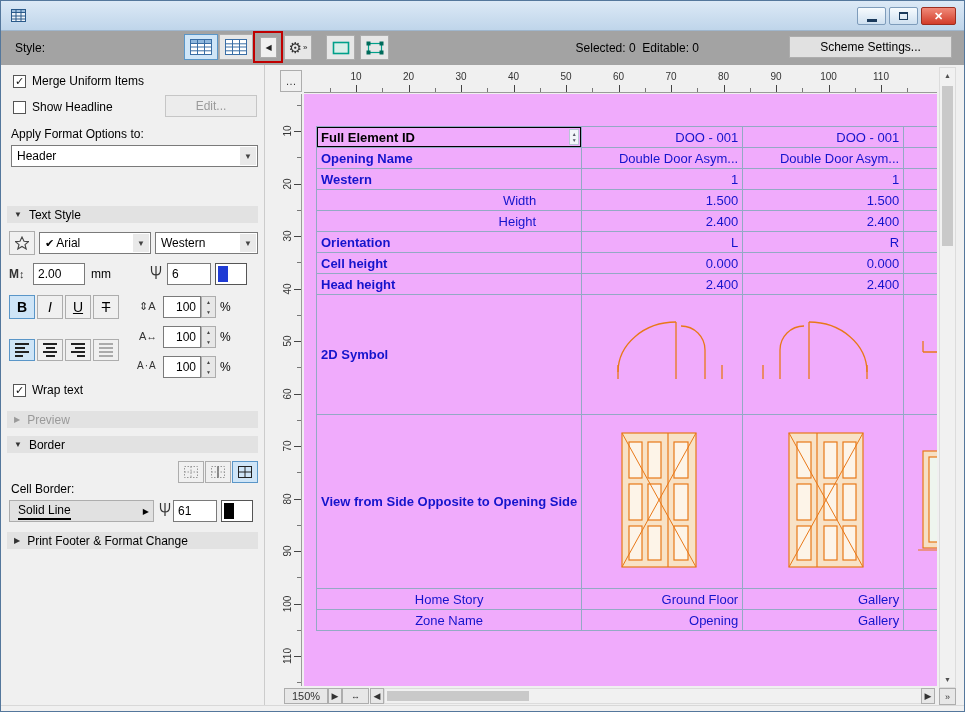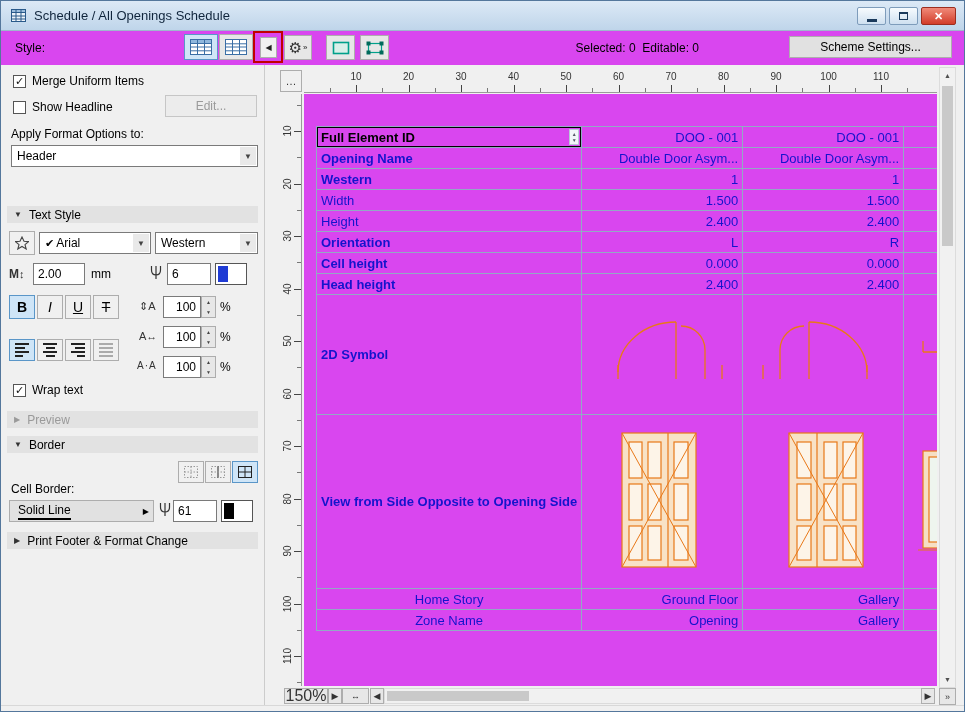--- a/index.html
+++ b/index.html
@@ -12,21 +12,21 @@
     display:flex; align-items:center; padding-left:10px; }
   .titlebar .ttl { font-size:13px; color:#10253c; margin-left:8px; }
   .winbtns { position:absolute; right:8px; top:6px; display:flex; gap:3px; }
   .wbtn { width:29px; height:18px; border:1px solid #7e9cbb; border-radius:2px;
     background:linear-gradient(#f7fbfe,#cfe0f0); display:flex; align-items:center; justify-content:center; }
   .wbtn.close { width:35px; background:linear-gradient(#f08a79,#d23c2a); border-color:#9c2d1f; color:#fff; font-size:11px; font-weight:bold; }
   .mingl { width:10px; height:3px; background:#1a3a5c; margin-top:8px; }
   .maxgl { width:9px; height:8px; border:1px solid #1a3a5c; border-top-width:2px; }
 
   
-  .toolbar { position:absolute; left:0; top:30px; width:100%; height:34px; background:#d946ef; }
+  .toolbar { position:absolute; left:0; top:30px; width:100%; height:34px; background:#a3a3a3; }
   .lab { font-size:12px; color:#000; }
   .tbtn { position:absolute; border:1px solid #adadad; background:#e7e7e7; display:flex; align-items:center; justify-content:center; }
   .tbtn.toggled { background:#cfe5f7; border-color:#5a96c8; }
   .redbox { position:absolute; border:2px solid #c00000; background:transparent; z-index:5; }
 
   
   .btn { border:1px solid #adadad; background:#e1e1e1; font-size:12px; color:#000;
     display:flex; align-items:center; justify-content:center; }
   .btn.disabled { color:#9a9a9a; background:#ececec; border-color:#c6c6c6; }
   .cb { position:absolute; display:flex; align-items:center; gap:6px; font-size:12px; }
@@ -51,28 +51,28 @@
   
   .main { position:absolute; left:264px; top:64px; width:701px; height:640px; background:#f0f0f0; }
   .hruler { position:absolute; left:39px; top:2px; width:633px; height:26px; border-bottom:1px solid #9a9a9a; overflow:hidden; background:#f0f0f0; }
   .vruler { position:absolute; left:15px; top:29px; width:22px; height:592px; border-right:1px solid #9a9a9a; overflow:hidden; background:#f0f0f0; }
   .rlab.h { position:absolute; top:4px; width:24px; text-align:center; font-size:10px; color:#333; }
   .rtick.h { position:absolute; bottom:0; width:1px; height:7px; background:#444; }
   .rminor.h { position:absolute; bottom:0; width:1px; height:4px; background:#777; }
   .rlab.v { position:absolute; left:-2px; width:20px; height:12px; font-size:10px; color:#333; transform:rotate(-90deg); text-align:center; }
   .rtick.v { position:absolute; right:0; height:1px; width:7px; background:#444; }
   .rminor.v { position:absolute; right:0; height:1px; width:4px; background:#777; }
-  .canvas { position:absolute; left:39px; top:29px; width:633px; height:592px; background:#d946ef; overflow:hidden; }
+  .canvas { position:absolute; left:39px; top:29px; width:633px; height:592px; background:#f0abfc; overflow:hidden; }
 
   
   table.sched { position:absolute; left:12px; top:32px; border-collapse:collapse; table-layout:fixed; }
   table.sched td { border:1px solid #93a9c4; font-size:13px; color:#1414cc; padding:0 4px; overflow:hidden; white-space:nowrap; }
   td.lb { font-weight:bold; text-align:left; }
   td.lb.black { color:#000; position:relative; box-shadow:inset 0 0 0 1px #000; }
-  td.lb.sub { font-weight:normal; text-align:left; padding-right:45px; }
+  td.lb.sub { font-weight:normal; text-align:right; padding-right:45px; }
   td.lb.ctr { font-weight:normal; text-align:center; }
   td.v { text-align:right; }
   td.sym { text-align:center; padding:0; }
   td.wraplb { white-space:normal; line-height:16px; vertical-align:middle; }
   .sorter { position:absolute; right:2px; top:2px; bottom:2px; width:10px; border:1px solid #b9c6d6; background:#f2f5f9;
     display:flex; flex-direction:column; align-items:center; justify-content:space-between; font-size:5px; color:#556; padding:1px 0; }
 
   
   .vscroll { position:absolute; left:674px; top:2px; width:17px; height:621px; background:#f1f1f1; border:1px solid #dcdcdc; }
   .vscroll .sarr { position:absolute; left:0; width:15px; height:15px; display:flex; align-items:center; justify-content:center; font-size:7px; color:#505050; }
@@ -90,21 +90,20 @@
 <body>
 
 <div class="window">
 
   <div class="titlebar">
     <svg class="icon" width="15" height="13" viewBox="0 0 15 13">
       <rect x="0.5" y="0.5" width="14" height="12" fill="#eef4fa" stroke="#2a5a8a"></rect>
       <rect x="0.5" y="0.5" width="14" height="3" fill="#9dbedd" stroke="#2a5a8a"></rect>
       <path d="M5 0.5 V12.5 M10 0.5 V12.5 M0.5 7 H14.5 M0.5 10 H14.5" stroke="#2a5a8a" fill="none"></path>
     </svg>
-    <span class="ttl">Schedule /  All Openings Schedule</span>
     <div class="winbtns">
       <div class="wbtn">
           <span class="mingl"></span>
         </div>
       <div class="wbtn">
           <span class="maxgl"></span>
         </div>
       <div class="wbtn close">
           <span>✕</span>
         </div>
@@ -588,21 +587,21 @@
         </table>
     </div>
 
     <div class="vscroll">
       <div class="sarr" style="top:0;">▲</div>
       <div class="thumb" style="top:18px;height:160px;"></div>
       <div class="sarr" style="bottom:0;">▼</div>
     </div>
 
     <div class="hbar">
-      <div class="sbtn" style="left:19px;width:44px;font-size:16px;">150%</div>
+      <div class="sbtn" style="left:19px;width:44px;font-size:11px;">150%</div>
       <div class="sbtn" style="left:63px;width:14px;">
           <span>▶</span>
         </div>
       <div class="sbtn" style="left:77px;width:27px;">
           <span>↔</span>
         </div>
       <div class="sbtn" style="left:105px;width:14px;">◀</div>
       <div class="htrack">
         <div class="hthumb"></div>
       </div>

